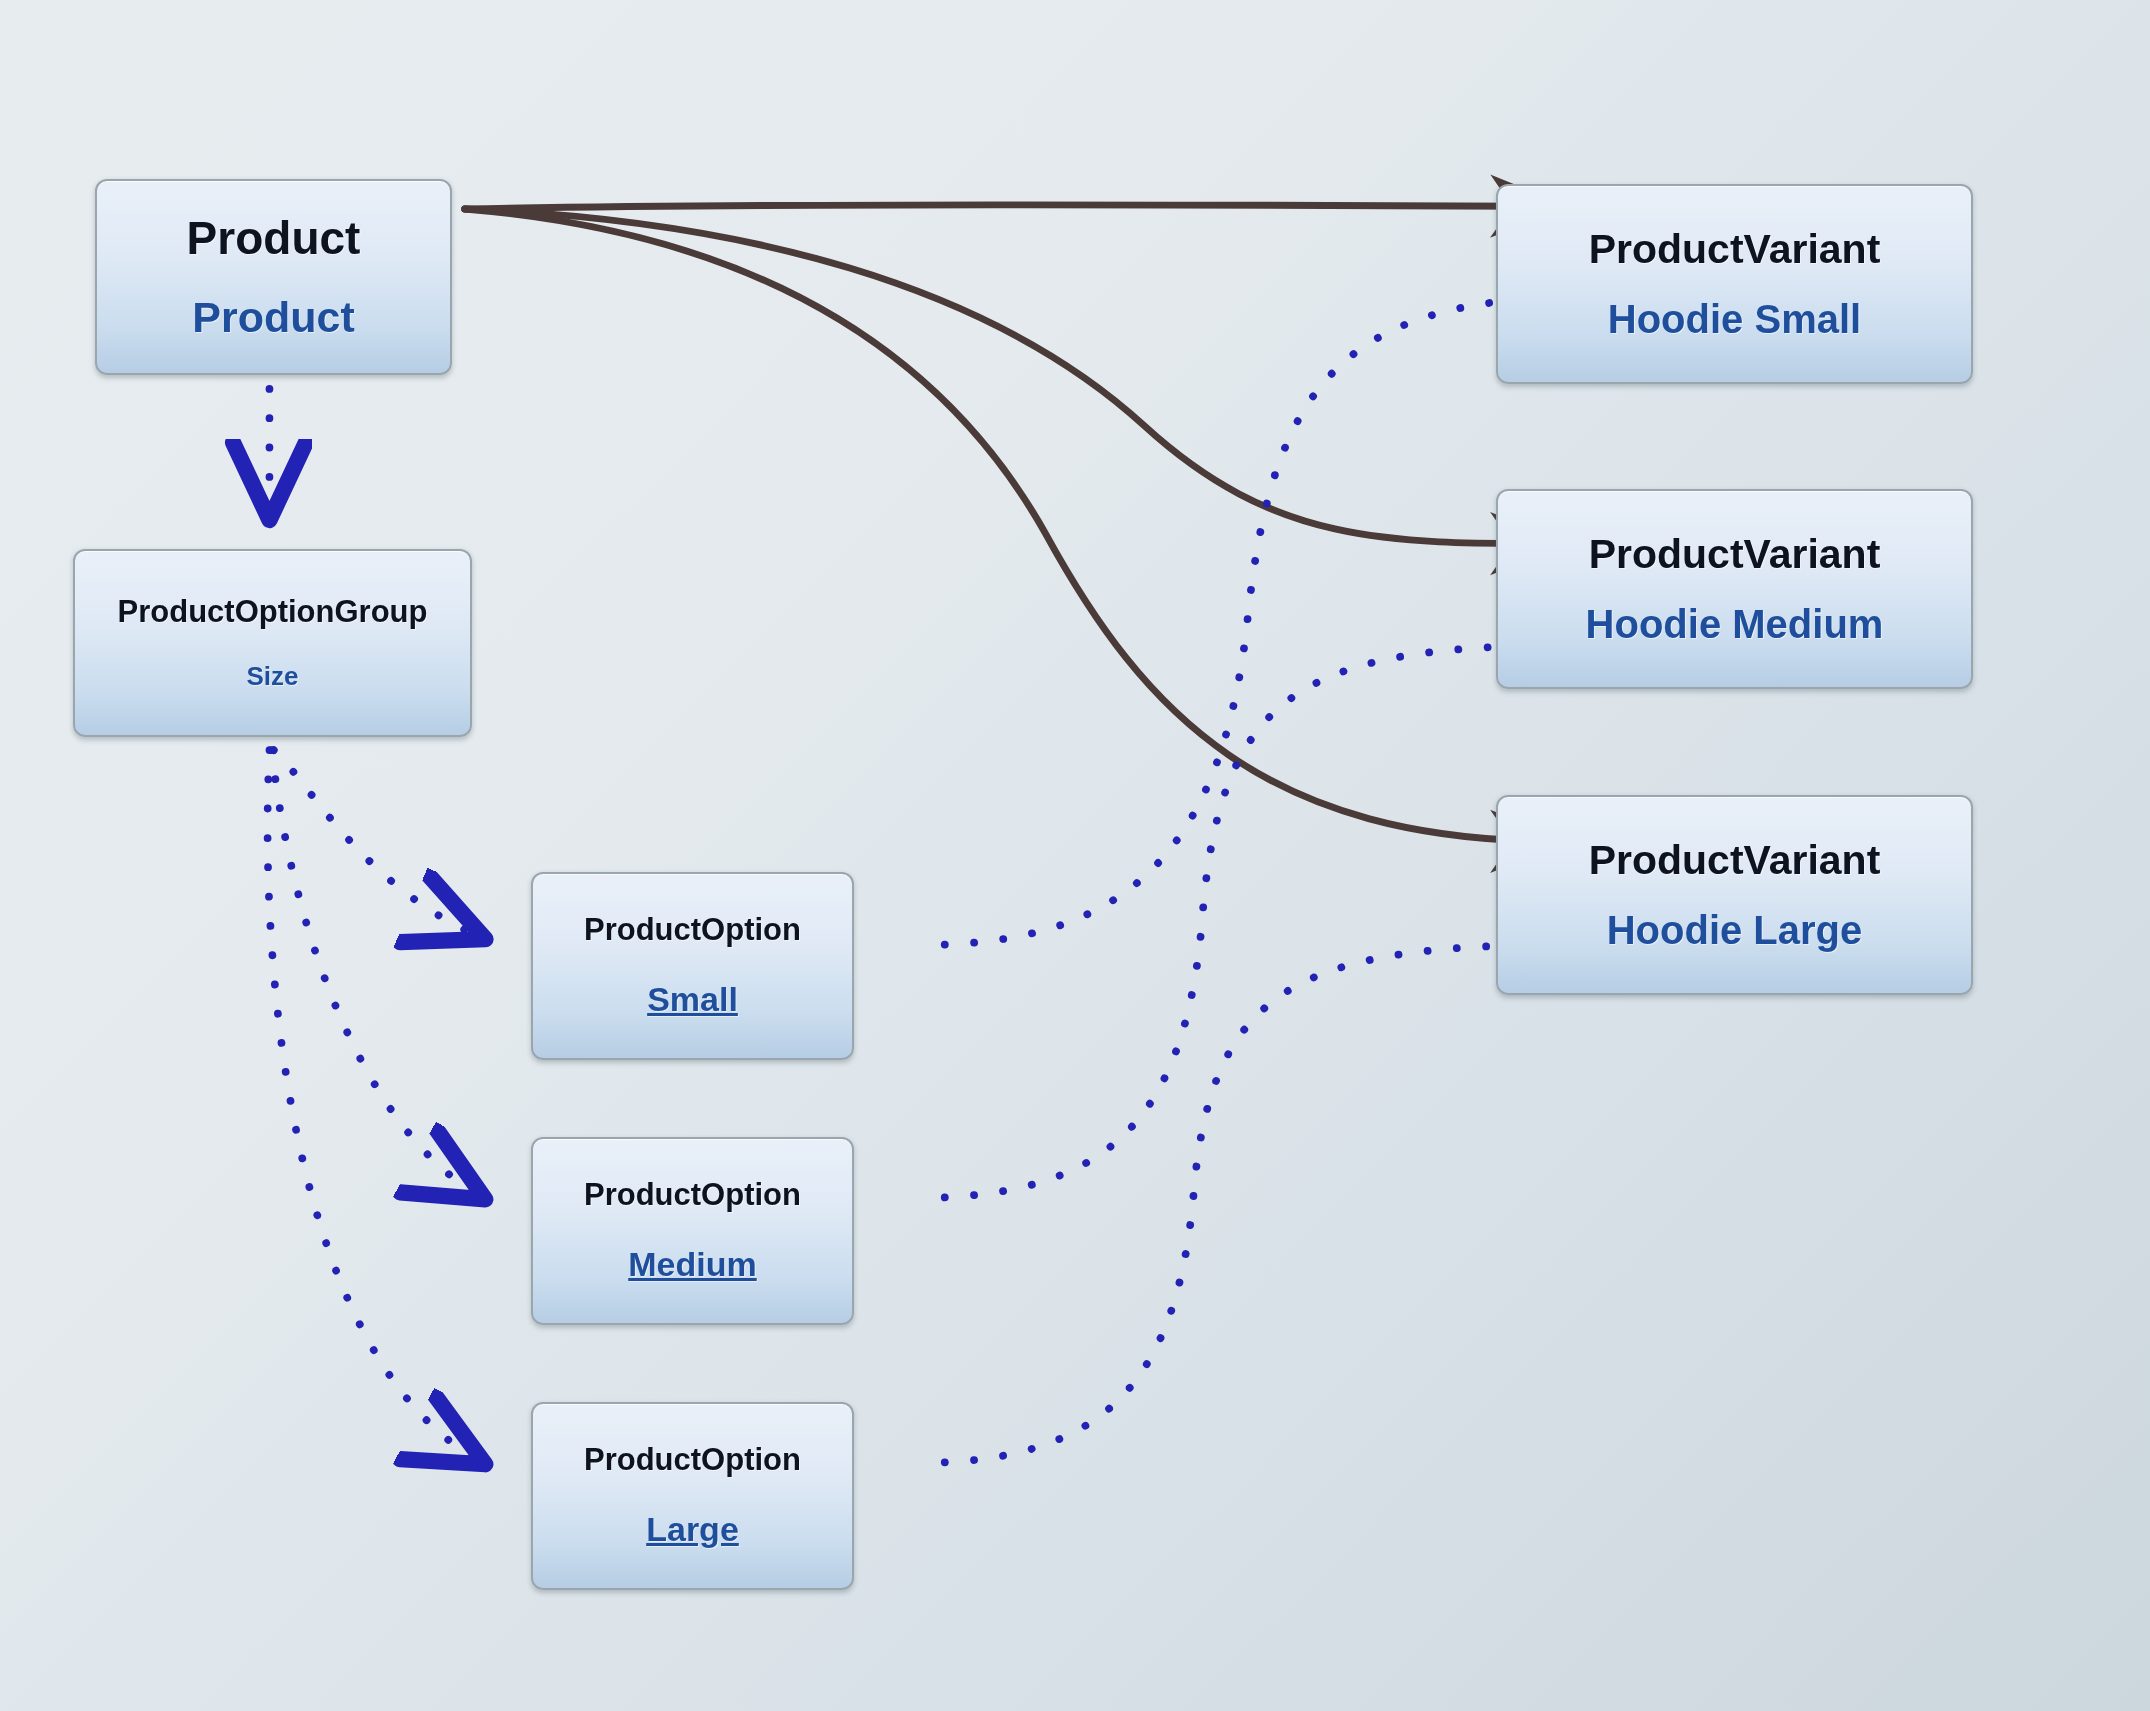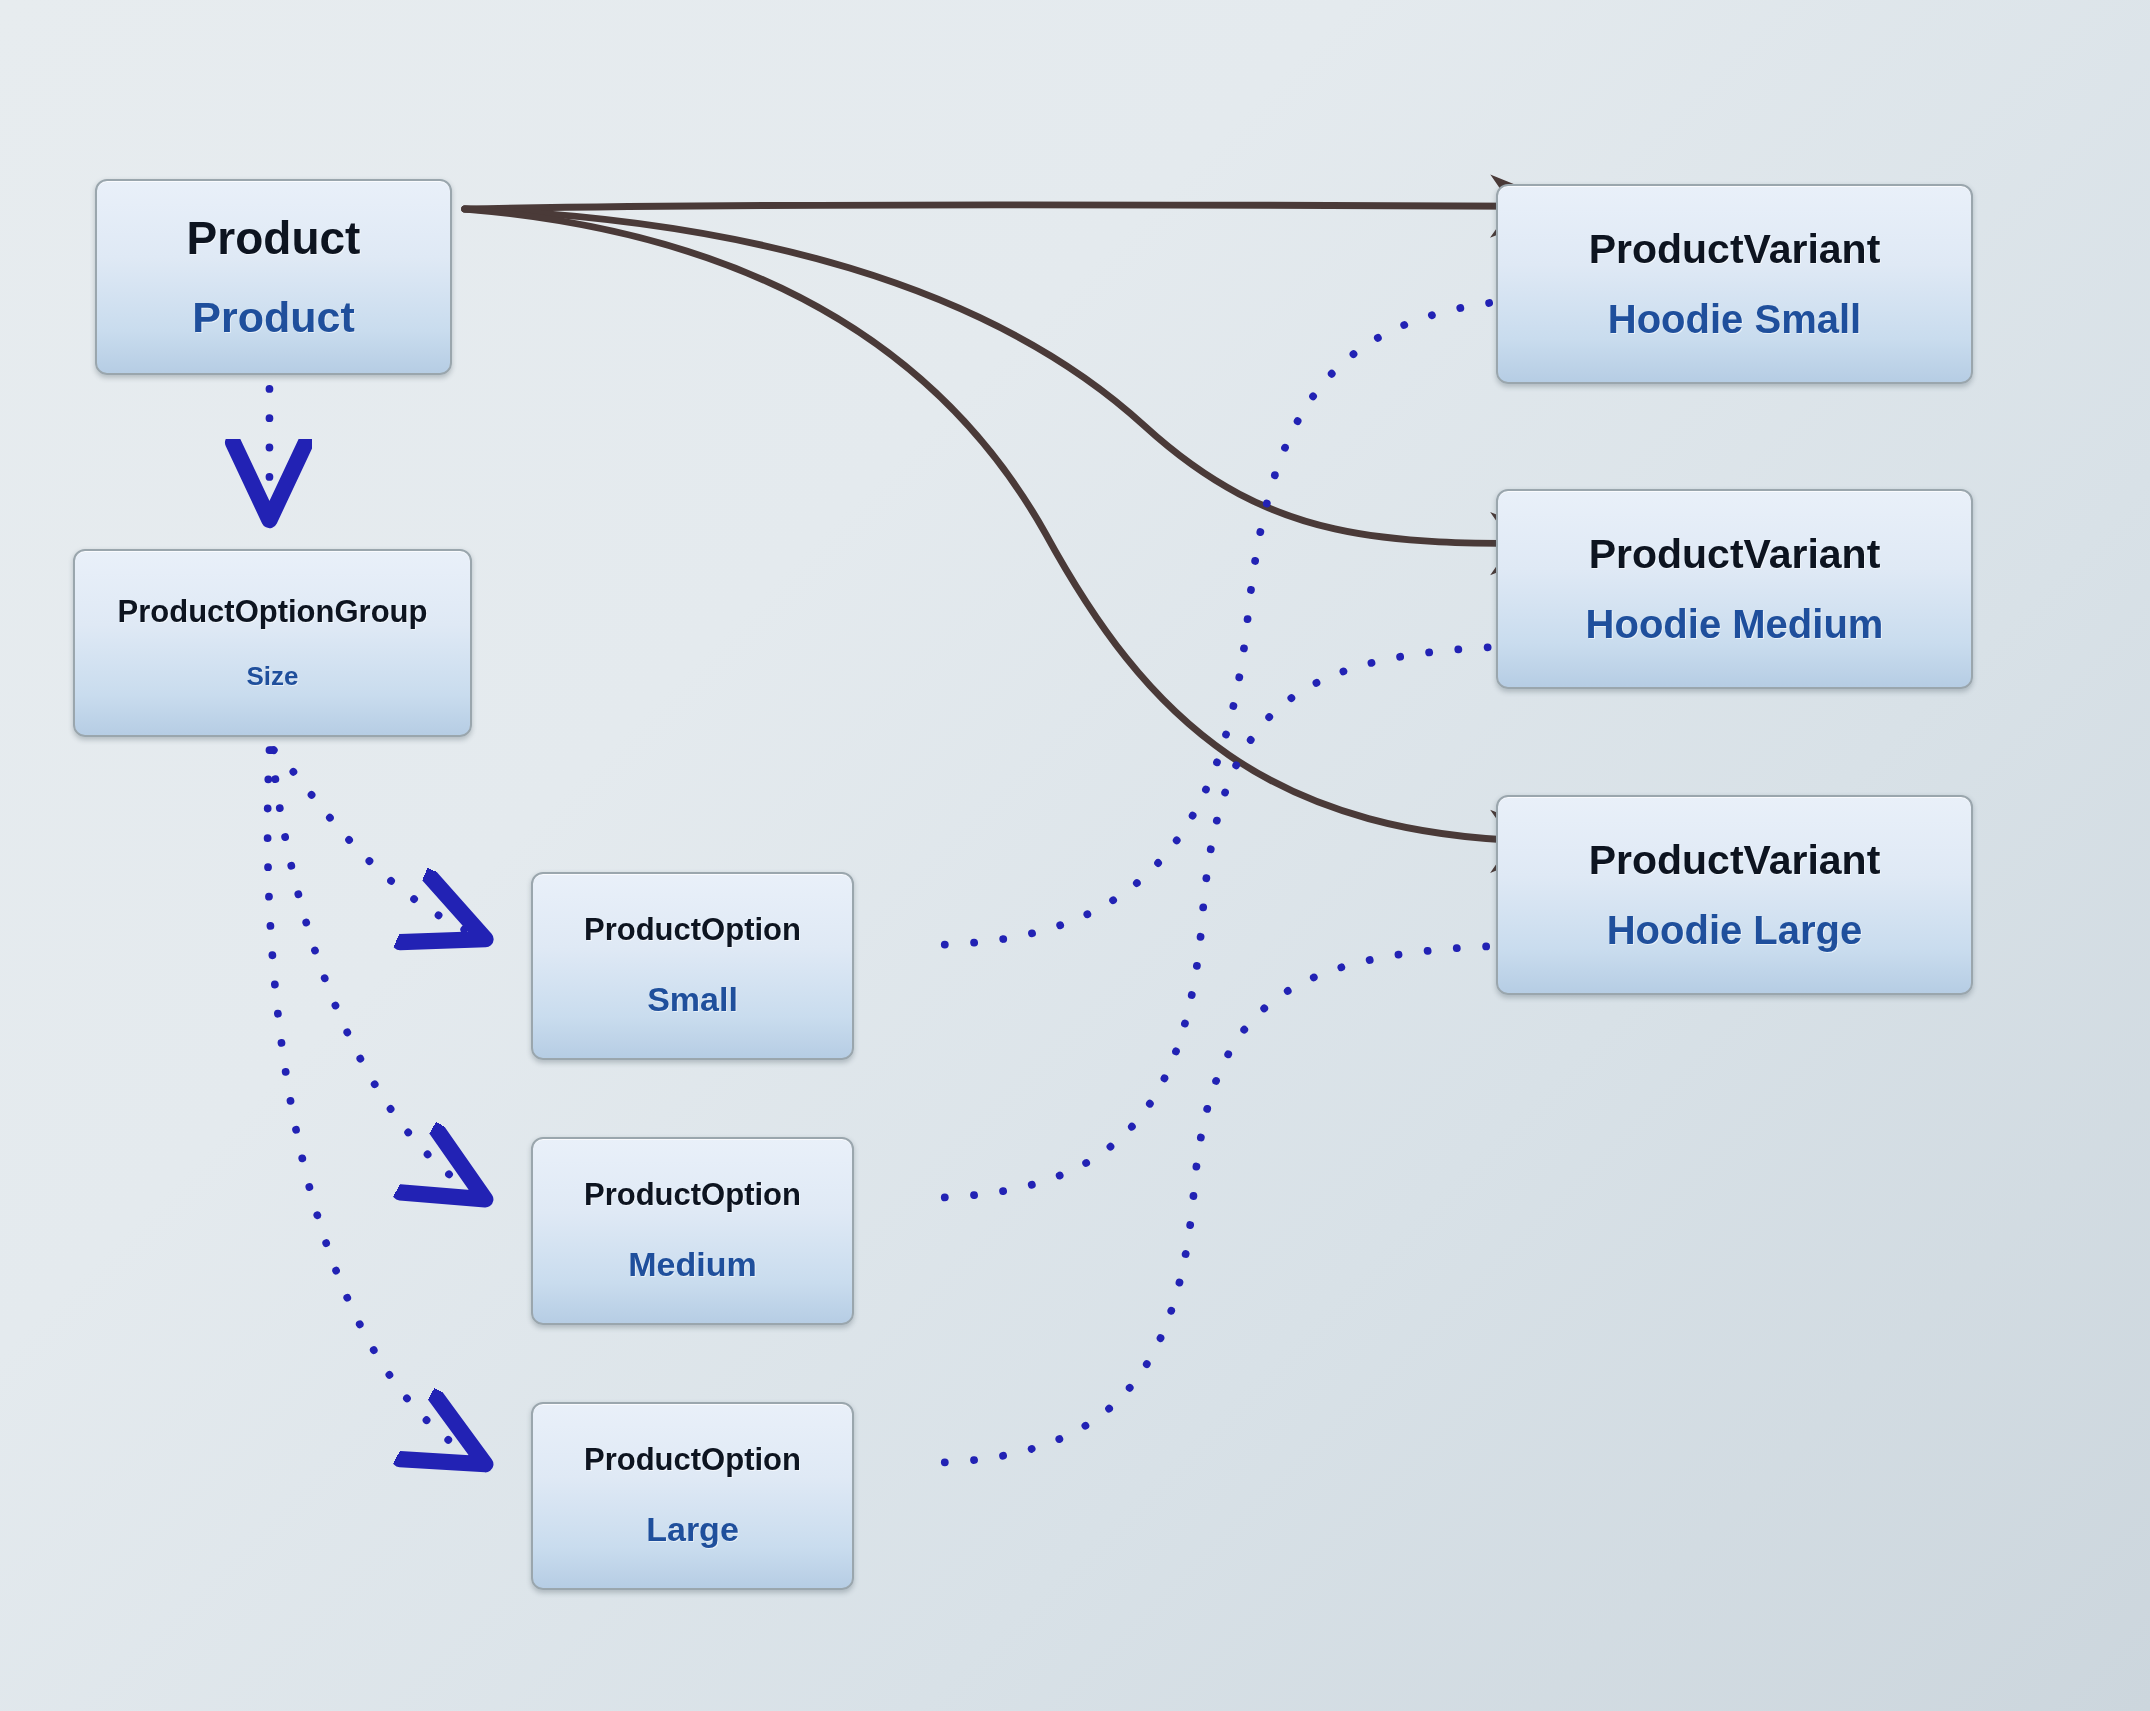--- a/index.html
+++ b/index.html
@@ -57,21 +57,21 @@
   #node-product .name { font-size: 43px; }
 
   
   #node-optiongroup { left: 73px; top: 549px; width: 399px; height: 188px; }
   #node-optiongroup .type { font-size: 31px; margin-bottom: 34px; }
   #node-optiongroup .name { font-size: 26px; }
 
   
   .node-option { left: 531px; width: 323px; height: 188px; }
   .node-option .type { font-size: 31px; margin-bottom: 36px; }
-  .node-option .name { font-size: 34px; }
+  .node-option .name { font-size: 34px; text-decoration: underline; }
   #node-option-small  { top: 872px; }
   #node-option-medium { top: 1137px; }
   #node-option-large  { top: 1402px; }
 
   
   .node-variant { left: 1496px; width: 477px; height: 200px; }
   .node-variant .type { font-size: 41px; margin-bottom: 27.5px; }
   .node-variant .name { font-size: 40px; }
   #node-variant-small  { top: 184px; }
   #node-variant-medium { top: 489px; }

